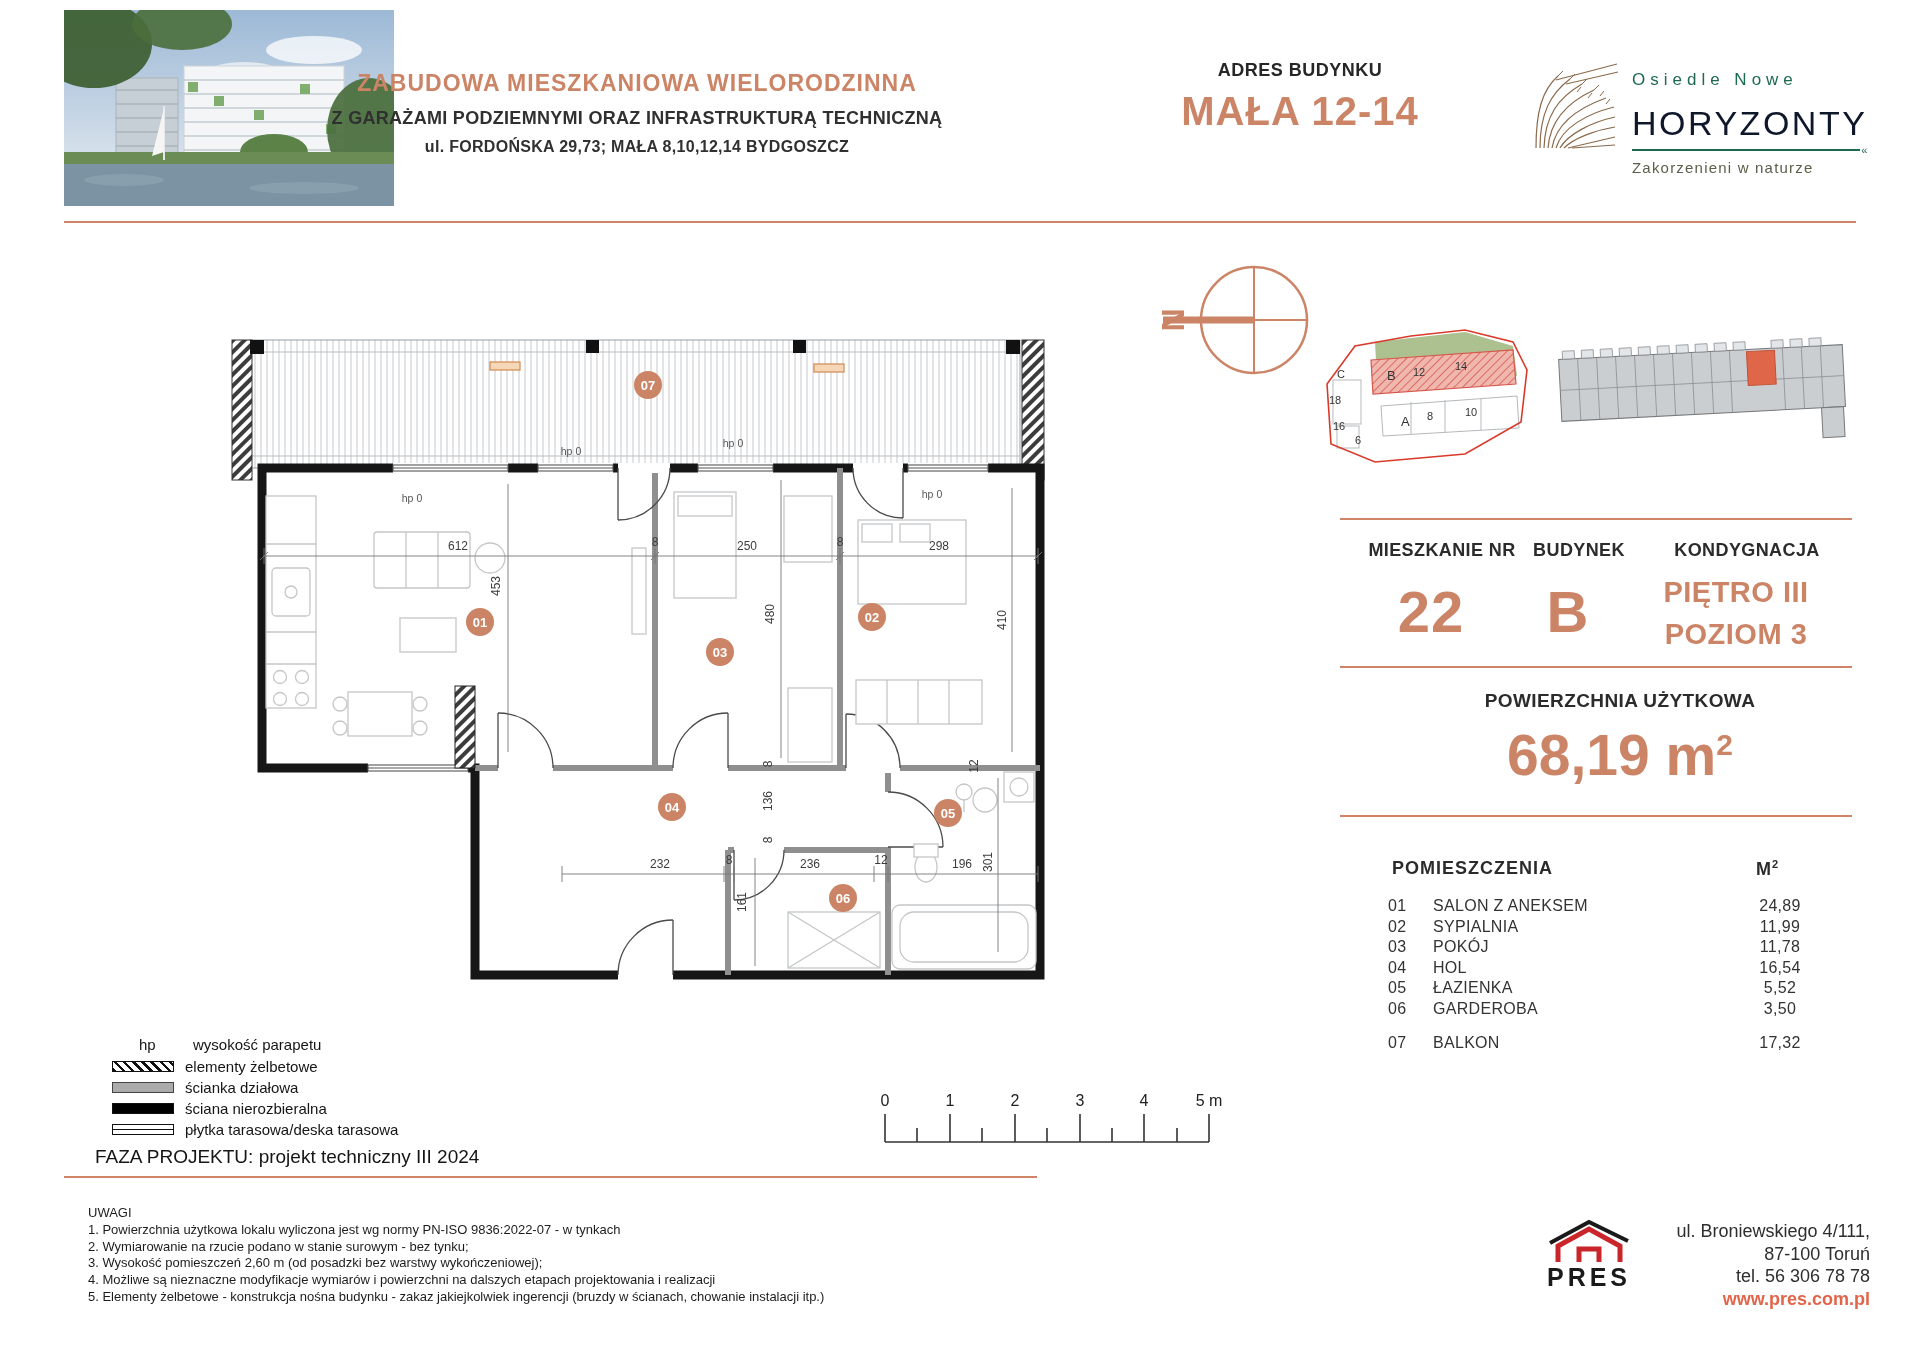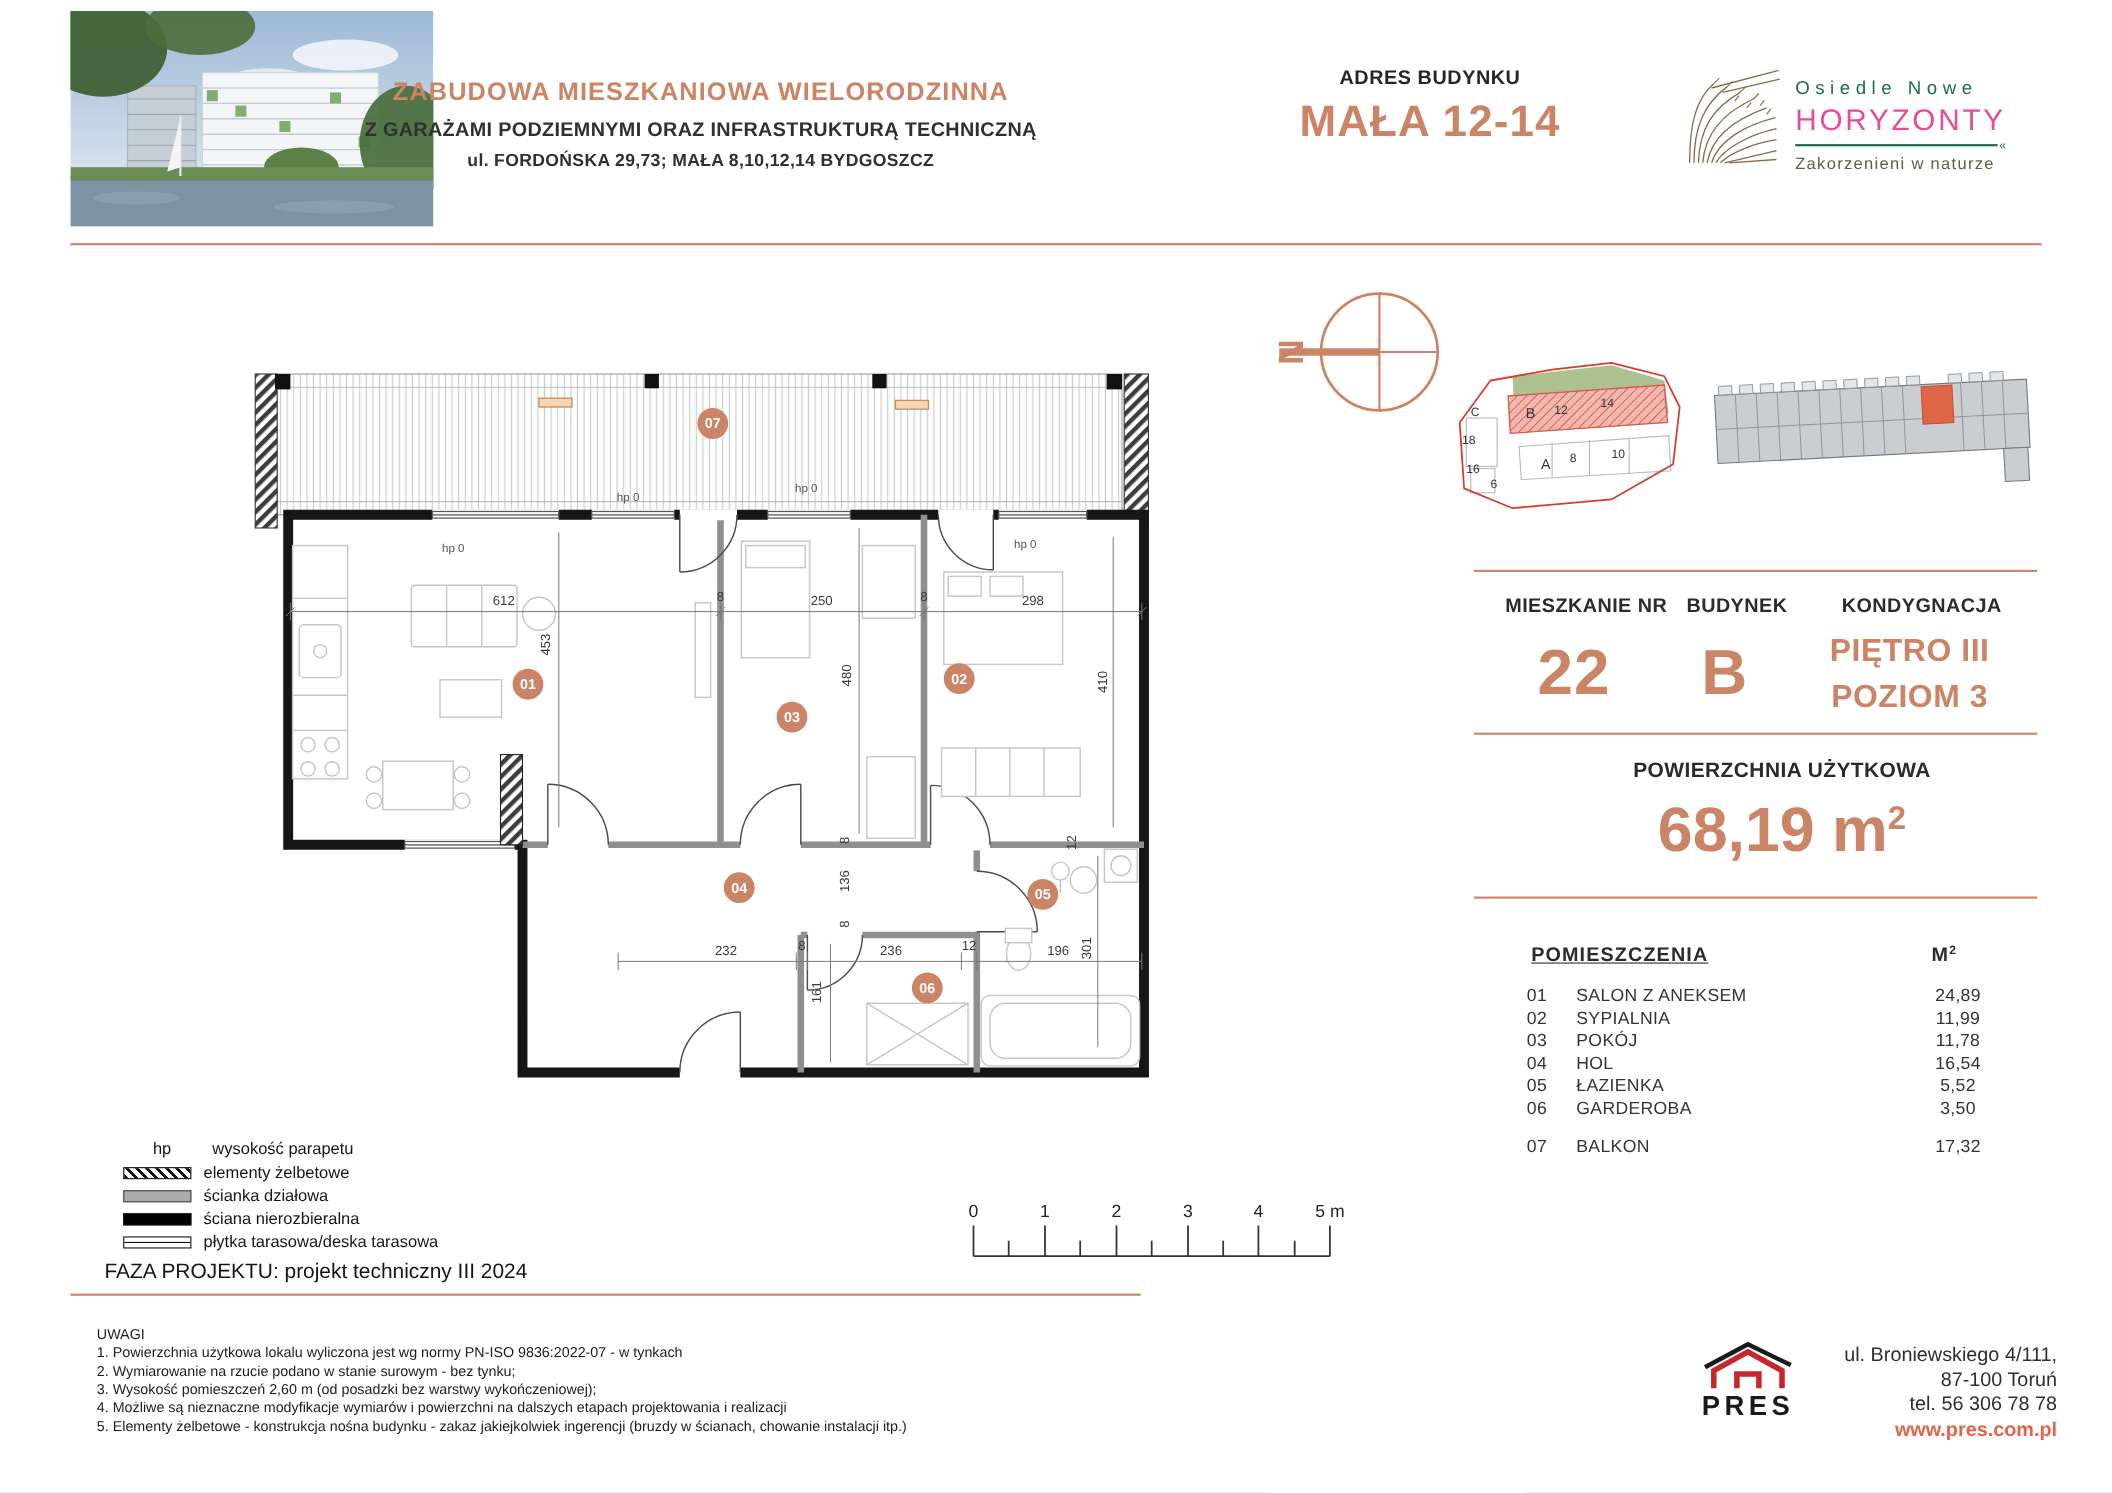--- a/index.html
+++ b/index.html
@@ -10,21 +10,21 @@
   .title-block{position:absolute;left:292px;top:70px;width:690px;text-align:center;}
   .title-l1{font-size:23px;font-weight:700;letter-spacing:1px;color:#cc8466;}
   .title-l2{font-size:18px;font-weight:700;color:#303030;margin-top:11px;letter-spacing:.3px;}
   .title-l3{font-size:16px;font-weight:700;color:#303030;margin-top:9px;letter-spacing:.3px;}
   .addr-block{position:absolute;left:1150px;top:60px;width:300px;text-align:center;}
   .addr-label{font-size:18px;font-weight:700;color:#262626;letter-spacing:.5px;}
   .addr-value{font-size:40px;font-weight:700;color:#cc8466;margin-top:8px;letter-spacing:1px;}
   .logo-block{position:absolute;left:1522px;top:52px;display:flex;gap:10px;}
   .logo-text{padding-top:18px;}
   .logo-l1{font-size:17px;letter-spacing:5px;color:#1d6a4e;}
-  .logo-l2{font-size:27px;letter-spacing:2.5px;color:#ec4899;margin-top:4px;}
+  .logo-l2{font-size:34px;letter-spacing:2.5px;color:#0f172a;margin-top:14px;}
   .logo-rule{display:flex;align-items:center;height:8px;margin-top:3px;}
   .logo-rule .ln{flex:1;height:1.5px;background:#1d6a4e;}
   .logo-rule .ar{color:#1d6a4e;font-size:11px;line-height:8px;margin-left:1px;}
   .logo-tag{font-size:15px;letter-spacing:1.2px;color:#5a5f49;margin-top:5px;}
   
   .info-label{position:absolute;font-size:18px;font-weight:700;color:#2b2b2b;text-align:center;letter-spacing:.4px;margin-left:11px;}
   .info-big{position:absolute;font-size:58px;font-weight:700;color:#cc8466;text-align:center;letter-spacing:1px;}
   .info-mid{position:absolute;font-size:29px;font-weight:700;color:#cc8466;text-align:center;letter-spacing:.5px;}
   .area-label{position:absolute;left:1370px;top:690px;width:500px;text-align:center;
               font-size:19px;font-weight:700;color:#2b2b2b;letter-spacing:.4px;}
@@ -477,21 +477,21 @@
   <div class="info-mid" style="left:1646px;top:576px;width:180px;">PIĘTRO III</div>
   <div class="info-mid" style="left:1646px;top:618px;width:180px;">POZIOM 3</div>
 
   <div class="o-line" style="left:1340px;top:666px;width:512px;"></div>
 
   <div class="area-label">POWIERZCHNIA UŻYTKOWA</div>
   <div class="area-value"><span>68,19 m</span><sup>2</sup></div>
 
   <div class="o-line" style="left:1340px;top:815px;width:512px;"></div>
 
-  <div class="tbl-head" style="left:1392px;text-decoration:underline;">POMIESZCZENIA</div>
+  <div class="tbl-head" style="left:1392px;">POMIESZCZENIA</div>
   <div class="tbl-head" style="left:1756px;text-align:center;"><span>M</span><sup style="font-size:11px;">2</sup></div>
 
   <div class="tbl">
     <div class="tbl-row">
       <span class="tbl-no">01</span>
       <span class="tbl-nm">SALON Z ANEKSEM</span>
       <span class="tbl-ar">24,89</span>
     </div>
     <div class="tbl-row">
       <span class="tbl-no">02</span>

